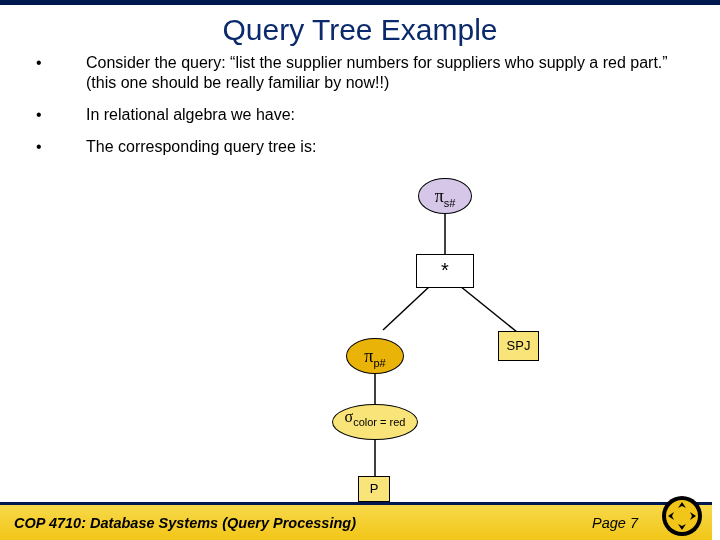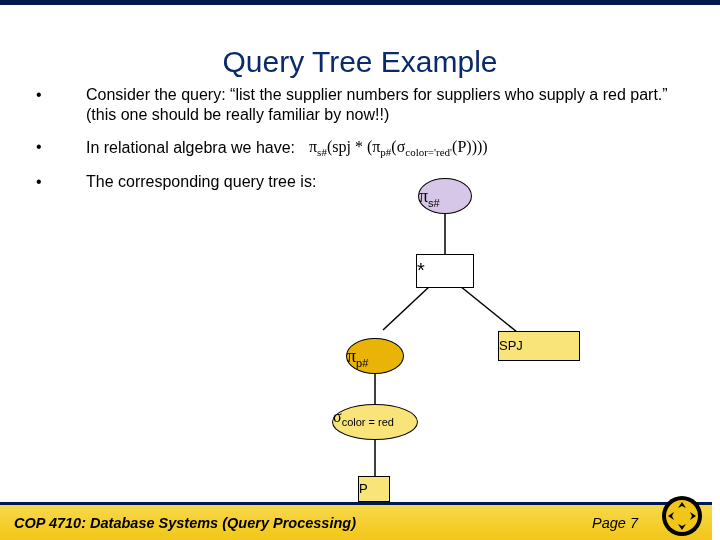--- a/index.html
+++ b/index.html
@@ -15,21 +15,20 @@
     height: 5px;
     background: #001850;
   }
   .title {
     text-align: center;
     font-size: 30px;
     color: #0b2a6b;
     font-weight: normal;
     padding: 8px 0 6px 0;
     font-family: Arial, sans-serif;
-    margin-top: 32px;
   }
   .content {
     padding: 0 36px;
   }
   .bullet-row {
     display: flex;
     font-size: 16px;
     color: #000;
     margin-bottom: 12px;
     line-height: 1.25;
@@ -57,31 +56,31 @@
   .tree-area {
     position: absolute;
     left: 0;
     right: 0;
     top: 170px;
     bottom: 38px;
   }
   .node {
     position: absolute;
     border: 1.5px solid #000;
-    text-align: left;
+    text-align: center;
     font-family: 'Times New Roman', serif;
     background: #fff;
   }
   .ellipse {
     border-radius: 50%;
   }
   .pi-s   { left: 418px; top: 8px;  width: 54px; height: 36px; line-height: 34px; background: #d6c6e8; font-size: 18px; }
   .star   { left: 416px; top: 84px; width: 58px; height: 34px; line-height: 30px; background: #fff; font-size: 20px; font-family: Arial; }
   .pi-p   { left: 346px; top: 168px; width: 58px; height: 36px; line-height: 34px; background: #eab308; font-size: 18px; }
-  .spj    { left: 498px; top: 161px; width: 82px; height: 30px; line-height: 28px; background: #f9e47a; font-size: 13px; font-family: Arial; }
+  .spj    { left: 498px; top: 161px; width: 41px; height: 30px; line-height: 28px; background: #f9e47a; font-size: 13px; font-family: Arial; }
   .sigma  { left: 332px; top: 234px; width: 86px; height: 36px; line-height: 24px; background: #f9e47a; font-size: 16px; }
   .p-node { left: 358px; top: 306px; width: 32px; height: 26px; line-height: 24px; background: #f9e47a; font-size: 13px; font-family: Arial; }
   .sub { font-size: 11px; vertical-align: sub; font-family: Arial; }
   svg.edges {
     position: absolute;
     left: 0; top: 0;
     width: 720px; height: 360px;
     pointer-events: none;
   }
   .footer {
@@ -126,23 +125,20 @@
 
   <div class="bullet-row">
     <div class="bullet">•</div>
     <div class="bullet-text">Consider the query: “list the supplier numbers for suppliers who supply a red part.”  (this one should be really familiar by now!!)</div>
   </div>
 
   <div class="bullet-row algebra-row">
     <div class="bullet">•</div>
     <div class="bullet-text">
       <span>In relational algebra we have:</span>
-      <span class="algebra-img">
-        <span class="pi">π</span><sub>s#</sub><span>(spj</span><span> * </span><span>(</span><span class="pi">π</span><sub>p#</sub><span>(</span><span>σ</span><sub>color='red'</sub><span>(P))))</span>
-      </span>
     </div>
   </div>
 
   <div class="bullet-row">
     <div class="bullet">•</div>
     <div class="bullet-text">The corresponding query tree is:</div>
   </div>
 
 </div>
 

